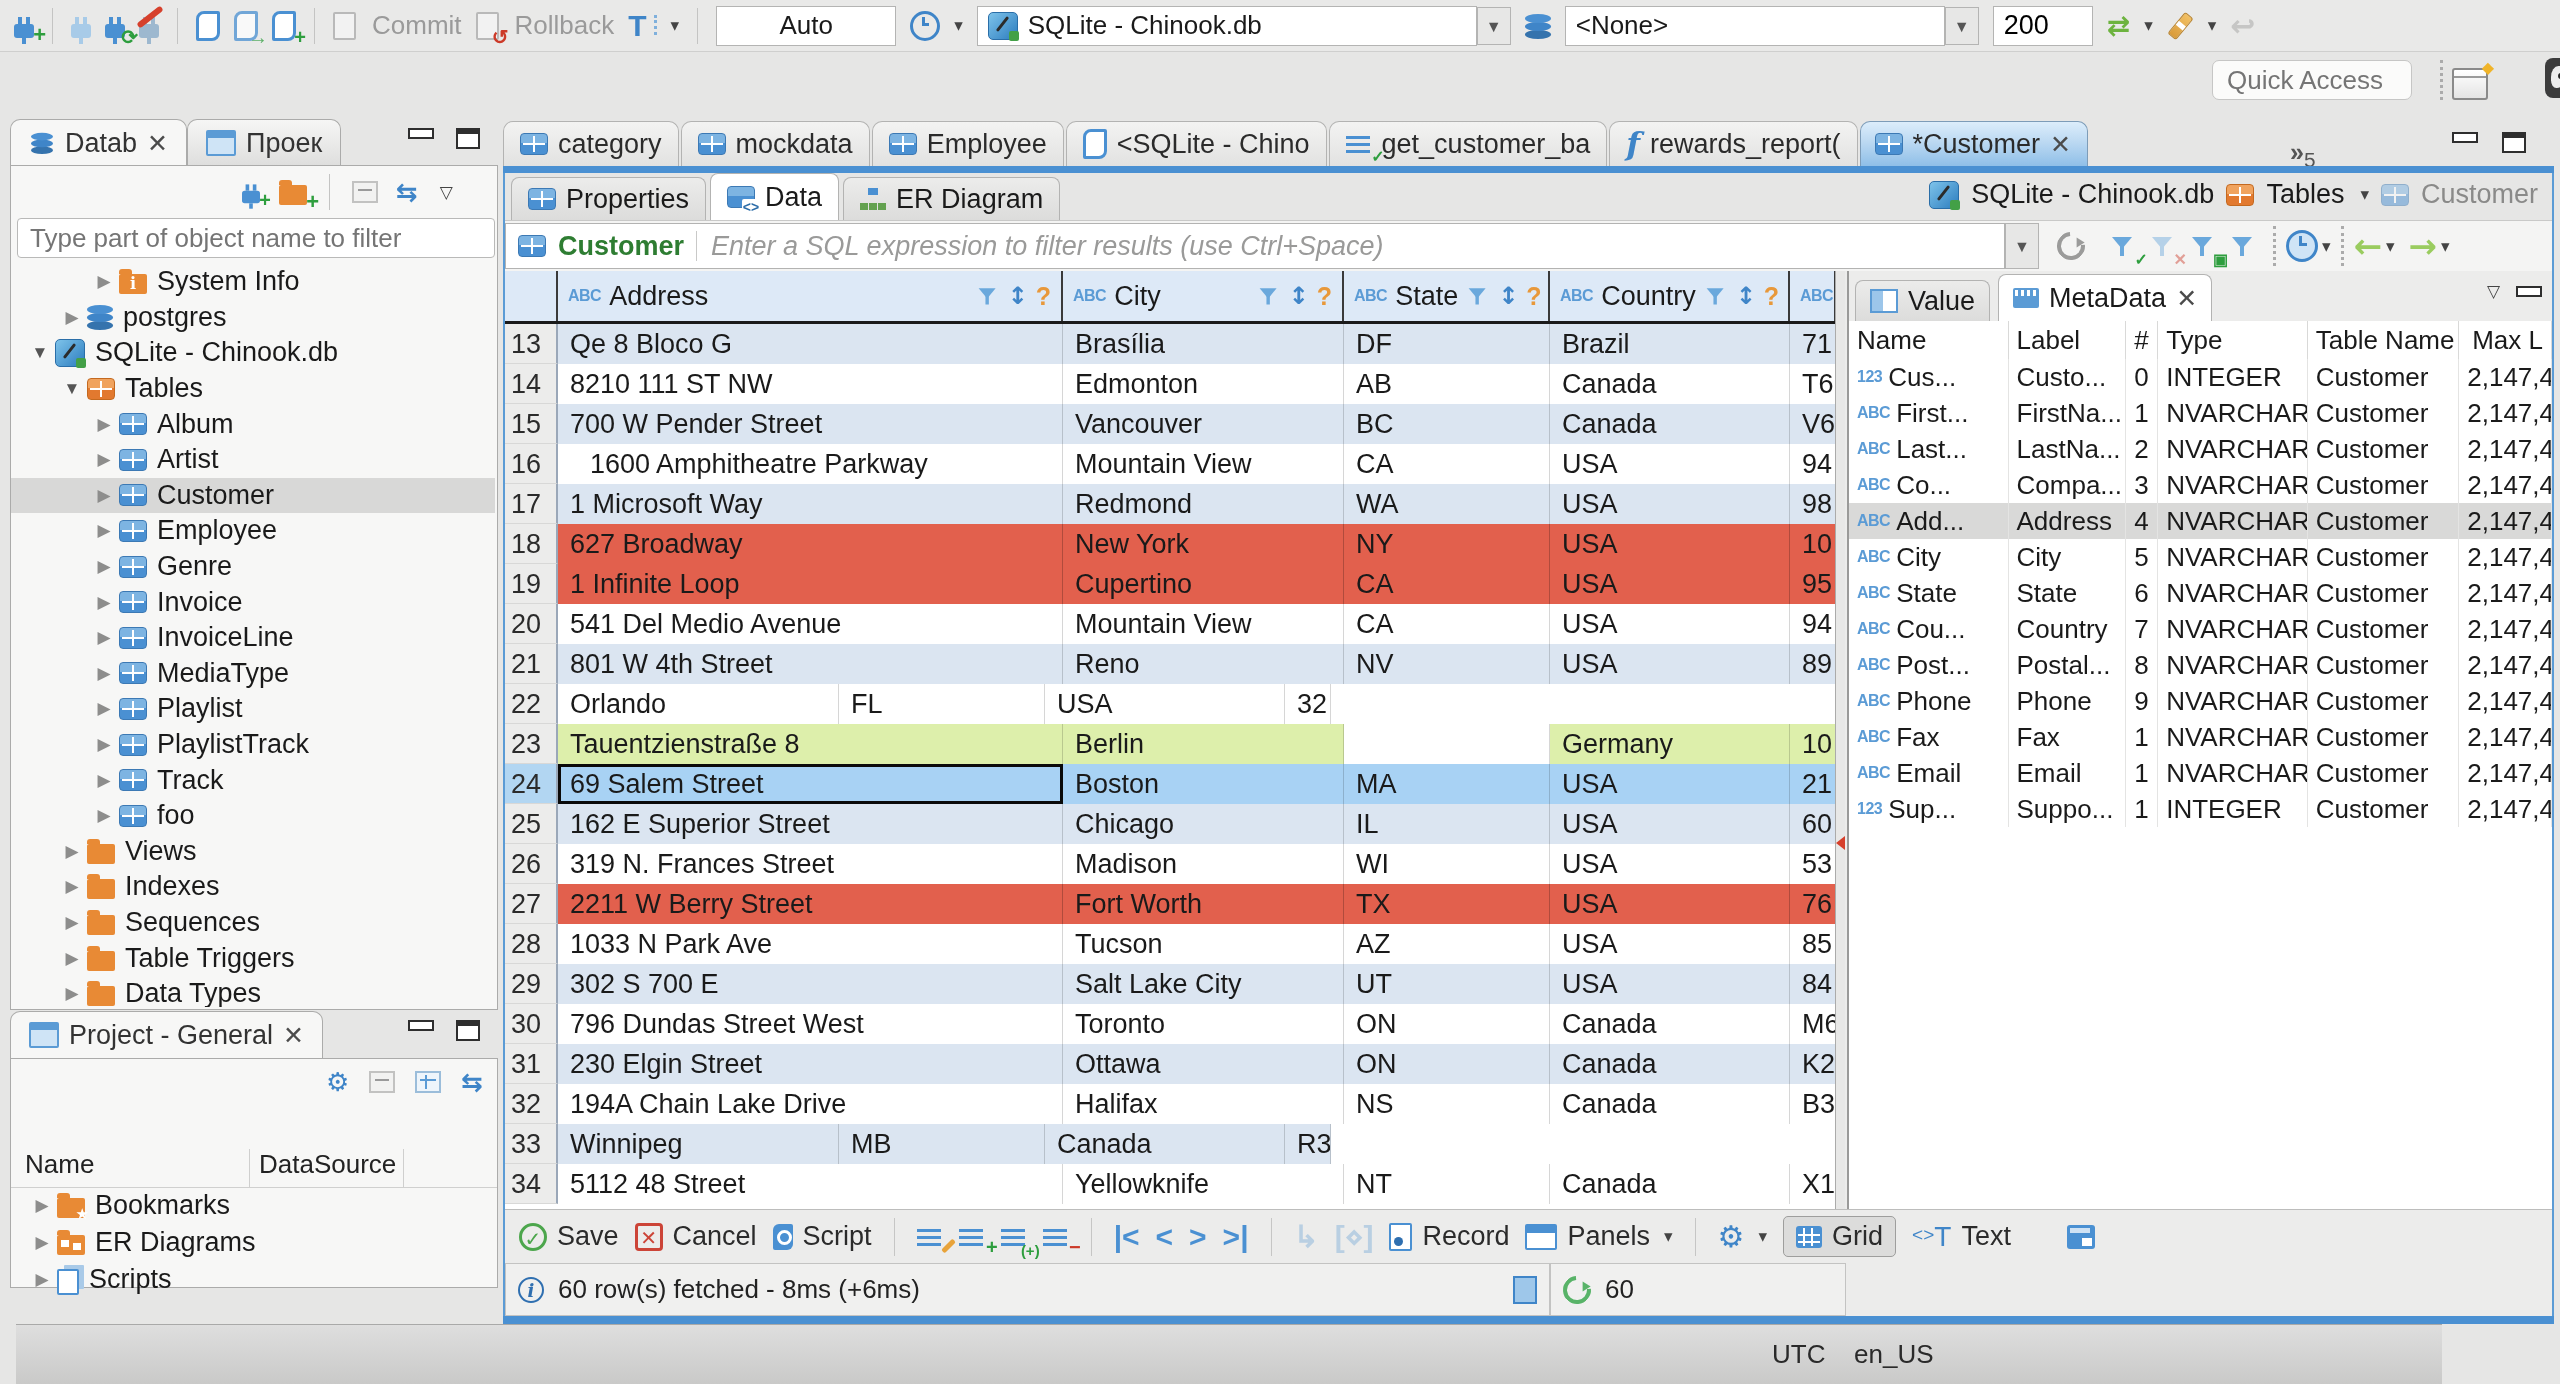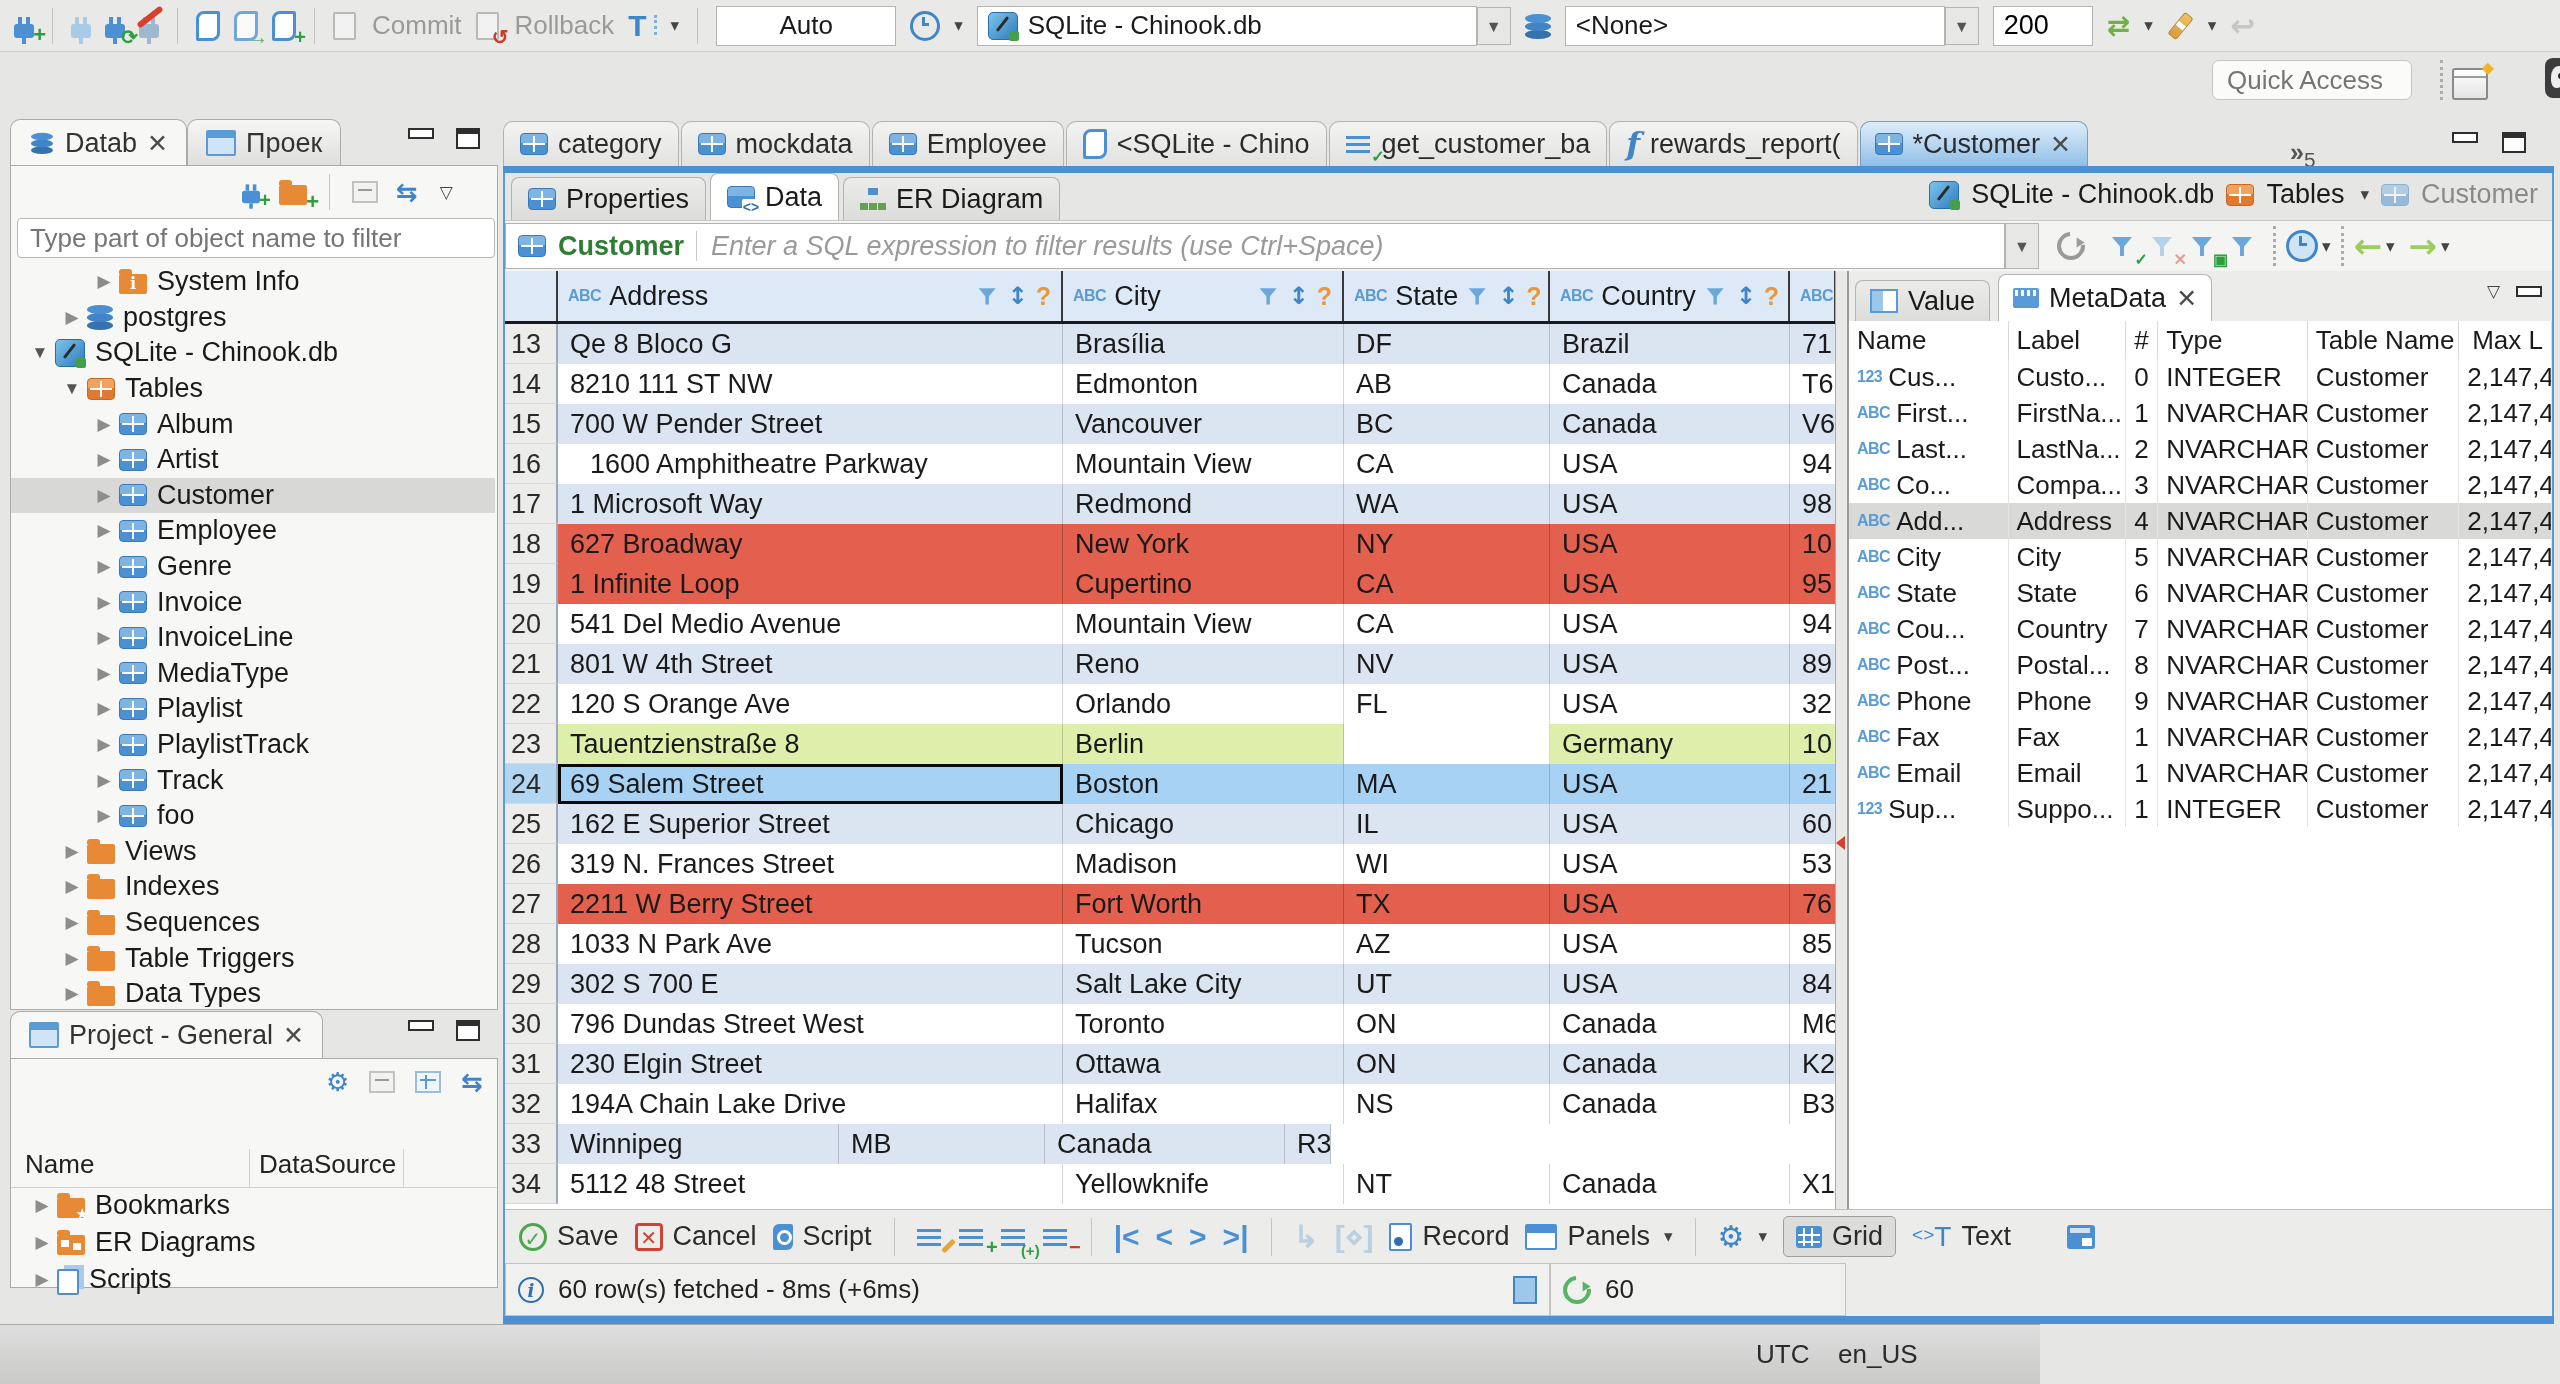--- a/index.html
+++ b/index.html
@@ -196,21 +196,21 @@
   .mc{padding:0 8px;line-height:36px;box-sizing:border-box;border-right:1px solid #e4e4e3;white-space:nowrap;overflow:hidden;display:flex;align-items:center;gap:6px;}
   
   #btoolbar{position:absolute;left:0;top:1036px;width:2047px;height:54px;background:#ececeb;border-top:1px solid #bdbdbc;display:flex;align-items:center;gap:16px;padding-left:14px;box-sizing:border-box;font-size:27px;color:#2b2b2b;}
   .btn{display:flex;align-items:center;gap:10px;}
   .bsep{width:1px;height:38px;background:#c6c6c5;margin:0 6px;}
   .pressed{background:#dcdcdb;border:1px solid #9e9e9d;border-radius:5px;padding:4px 12px;}
   
   #statusrow{position:absolute;left:0;top:1090px;width:2047px;height:53px;background:#ececeb;display:flex;align-items:stretch;}
   .statbox{border:1px solid #c3c3c2;background:#f0f0ef;display:flex;align-items:center;gap:14px;padding:0 12px;box-sizing:border-box;font-size:26px;color:#222;}
   
-  #osbar{left:0;top:1324px;width:2040px;height:60px;background:linear-gradient(#dedede,#c9c9c8);border-top:1px solid #a9a9a8;}
+  #osbar{left:16px;top:1324px;width:2426px;height:60px;background:linear-gradient(#dedede,#c9c9c8);border-top:1px solid #a9a9a8;}
   #osbar .osl{position:absolute;top:14px;font-size:26px;color:#2a2a2a;}
 </style>
 </head>
 <body>
 
 <div class="screen">
 
   <div class="abs" id="topbar">
     <span class="ic i-plug">
         <b class="bplus">+</b>
@@ -665,21 +665,20 @@
           <div class="grow r-alt">
             <div class="gc gnum">21</div>
             <div class="gc datac" style="width: 505px;">801 W 4th Street</div>
             <div class="gc datac" style="width: 281px;">Reno</div>
             <div class="gc datac" style="width: 206px;">NV</div>
             <div class="gc datac" style="width: 240px;">USA</div>
             <div class="gc datac" style="width: 46px;">89</div>
           </div>
           <div class="grow r-plain">
             <div class="gc gnum">22</div>
-            <div class="gc datac" style="width: 505px;">120 S Orange Ave</div>
             <div class="gc datac" style="width: 281px;">Orlando</div>
             <div class="gc datac" style="width: 206px;">FL</div>
             <div class="gc datac" style="width: 240px;">USA</div>
             <div class="gc datac" style="width: 46px;">32</div>
           </div>
           <div class="grow r-new">
             <div class="gc gnum">23</div>
             <div class="gc datac" style="width: 505px;">Tauentzienstraße 8</div>
             <div class="gc datac" style="width: 281px;">Berlin</div>
             <div class="gc datac whitecell" style="width: 206px;"></div>

